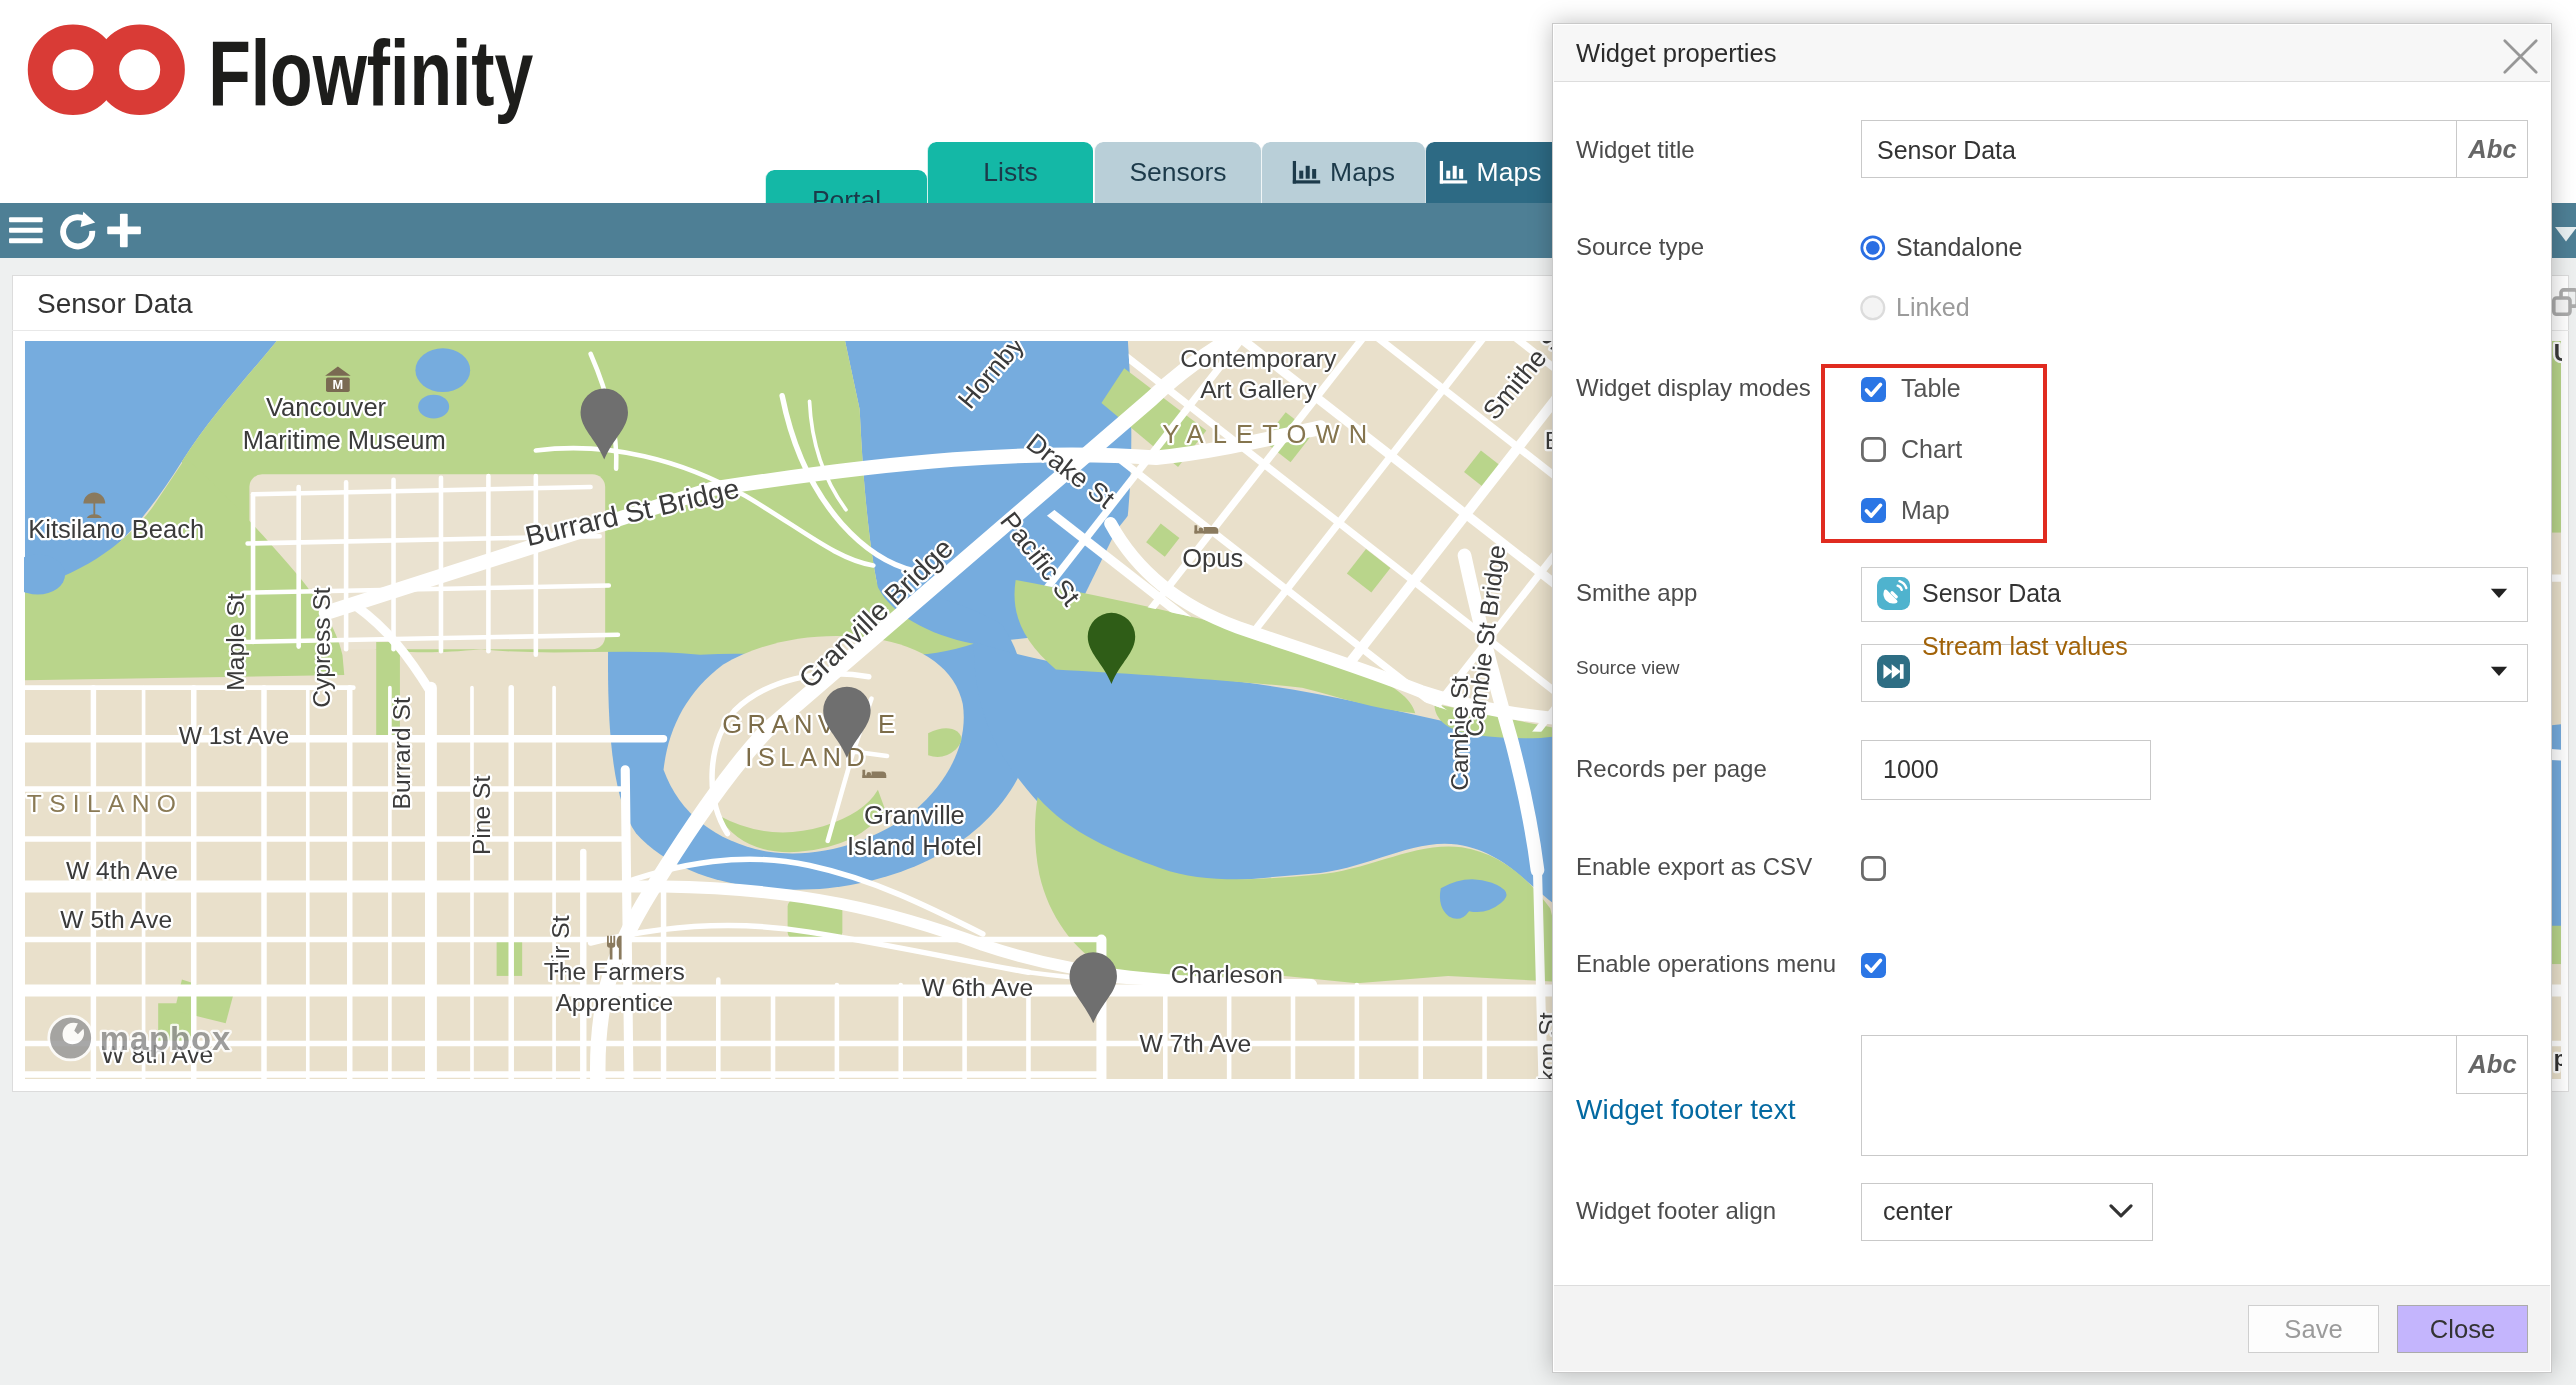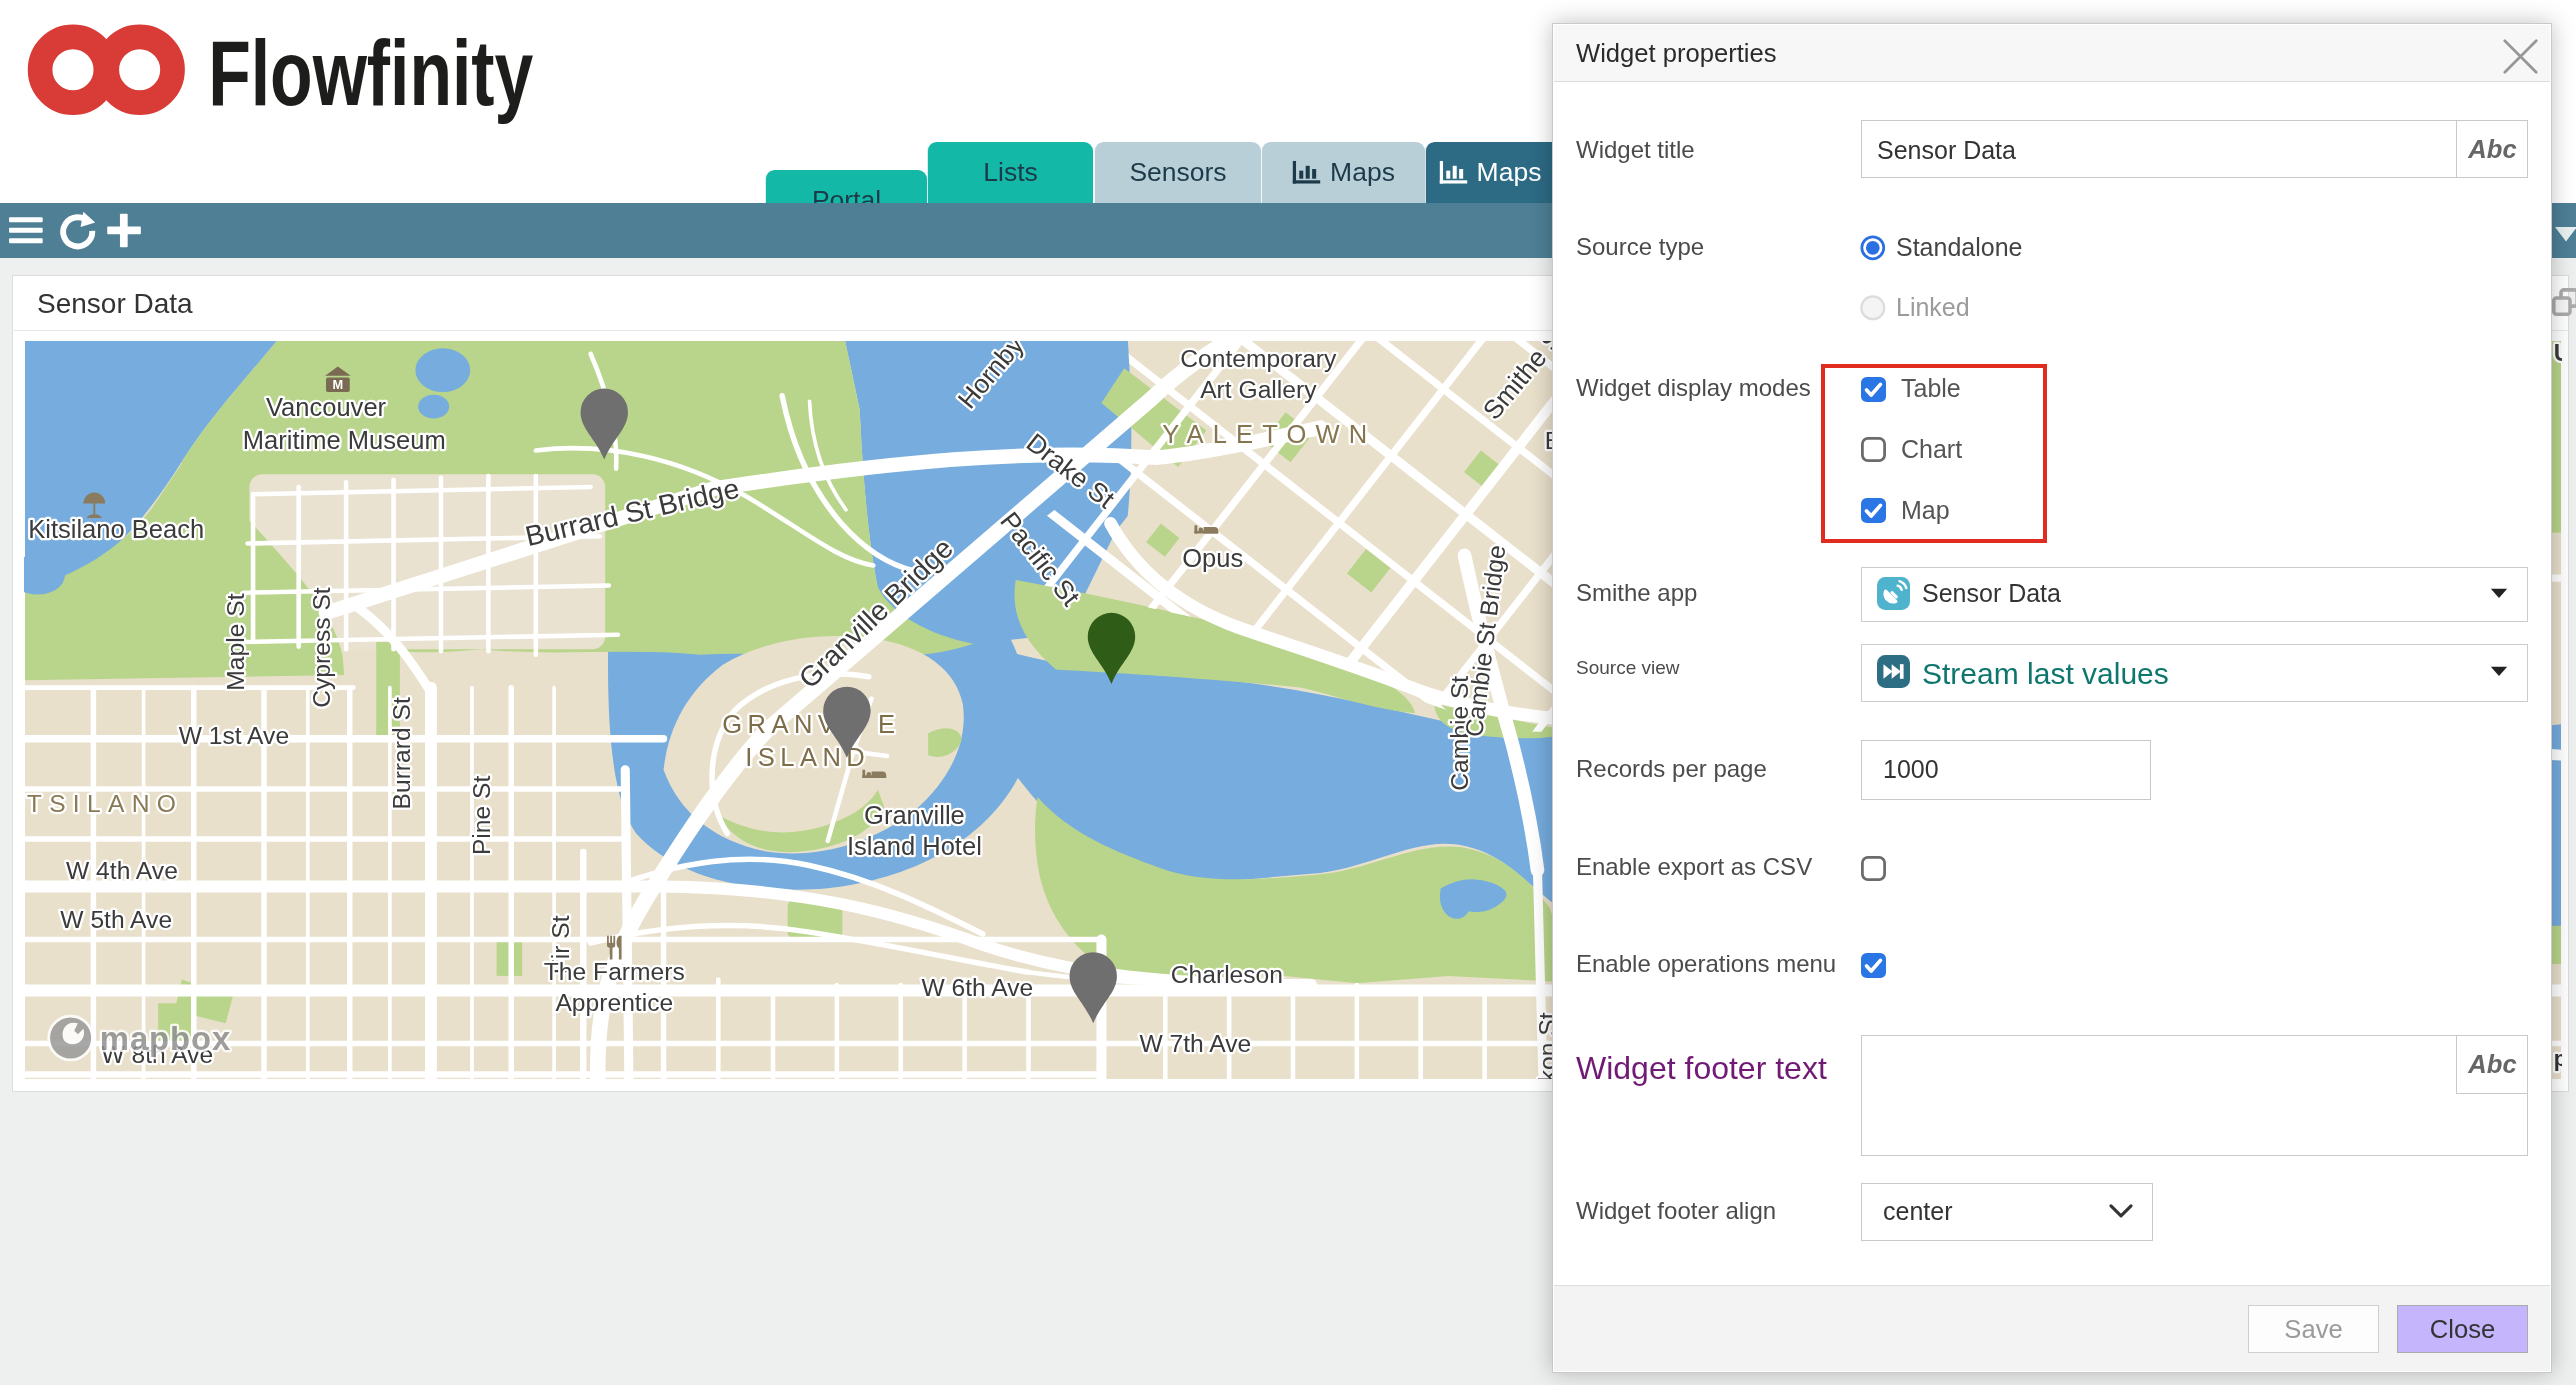--- a/index.html
+++ b/index.html
@@ -432,37 +432,37 @@
 <div class="abs" style="left:1576px;top:657px;font-size:19px;color:#4b4b4b;z-index:6">Source view</div>
 <div class="abs" style="left:1861px;top:644px;width:667px;height:58px;border:1.8px solid #CCC;background:#fff;z-index:6"></div>
 <div class="abs" style="left:1877px;top:655px;z-index:6"><svg width="33" height="33" viewBox="0 0 36 36">
       <rect width="36" height="36" rx="9" fill="#2E6E84"></rect>
       <g fill="#fff">
         <path d="M7 10 L17 18 L7 26 Z"></path>
         <path d="M16 10 L26 18 L16 26 Z"></path>
         <rect x="25" y="10" width="4" height="16"></rect>
       </g>
     </svg></div>
-<div class="abs" style="left:1922px;top:657px;font-size:30px;color:#0f766e;z-index:6">Stream last values</div>
+<div class="abs" style="left:1922px;top:632px;font-size:25px;color:#a16207;z-index:6">Stream last values</div>
 <div class="abs" style="left:2489px;top:665px;z-index:6"><svg width="20" height="12.8" viewBox="0 0 22 14">
       <path d="M2 2 L11 12 L20 2 Z" fill="#222"></path>
     </svg></div>
 <div class="abs" style="left:1576px;top:755px;font-size:24px;color:#4b4b4b;z-index:6">Records per page</div>
 <div class="abs" style="left:1861px;top:740px;width:290px;height:60px;border:1.8px solid #C9C9C9;background:#fff;z-index:6"></div>
 <div class="abs" style="left:1883px;top:755px;font-size:25px;color:#333;z-index:6">1000</div>
 <div class="abs" style="left:1576px;top:853px;font-size:24px;color:#4b4b4b;z-index:6">Enable export as CSV</div>
 <div class="abs" style="left:1861px;top:856px;z-index:6"><svg width="25" height="25" viewBox="0 0 27 27">
       <rect x="1.5" y="1.5" width="24" height="24" rx="6" fill="#fff" stroke="#6b6b6b" stroke-width="3"></rect>
     </svg></div>
 <div class="abs" style="left:1576px;top:950px;font-size:24px;color:#4b4b4b;z-index:6">Enable operations menu</div>
 <div class="abs" style="left:1861px;top:953px;z-index:6"><svg width="25" height="25" viewBox="0 0 27 27">
       <rect width="27" height="27" rx="6" fill="#2B76E5"></rect>
       <path d="M6 14 L11 19.5 L21 8" stroke="#fff" stroke-width="4" fill="none" stroke-linecap="round" stroke-linejoin="round"></path>
     </svg></div>
-<div class="abs" style="left:1576px;top:1050px;font-size:32px;color:#701a75;z-index:6">Widget footer text</div>
+<div class="abs" style="left:1576px;top:1094px;font-size:28px;color:#0369a1;z-index:6">Widget footer text</div>
 <div class="abs" style="left:1861px;top:1035px;width:667px;height:121px;border:1.8px solid #C9C9C9;background:#fff;z-index:6"></div>
 <div class="abs" style="left:2456px;top:1035px;width:72px;height:59px;border-left:1.8px solid #C9C9C9;border-bottom:1.8px solid #C9C9C9;display:flex;align-items:center;justify-content:center;font-size:25.6px;font-style:italic;font-weight:700;color:#666;z-index:6">Abc</div>
 <div class="abs" style="left:1576px;top:1197px;font-size:24px;color:#4b4b4b;z-index:6">Widget footer align</div>
 <div class="abs" style="left:1861px;top:1183px;width:292px;height:58px;border:1.8px solid #C9C9C9;background:#fff;z-index:6"></div>
 <div class="abs" style="left:1883px;top:1197px;font-size:25px;color:#333;z-index:6">center</div>
 <div class="abs" style="left:2109px;top:1204px;z-index:6"><svg width="24" height="14.6" viewBox="0 0 26 16">
       <path d="M2 2 L13 13 L24 2" stroke="#333" stroke-width="3.4" fill="none" stroke-linecap="round" stroke-linejoin="round"></path>
     </svg></div>
 <div class="abs" style="left:1554px;top:1285px;width:996px;height:86px;background:#F3F3F3;border-top:1.8px solid #DDD;z-index:6"></div>
 <div class="abs" style="left:2248px;top:1305px;width:131px;height:48px;background:#FDFDFD;border:1.8px solid #CFCFCF;display:flex;align-items:center;justify-content:center;font-size:25.6px;color:#9b9b9b;z-index:6">Save</div>

